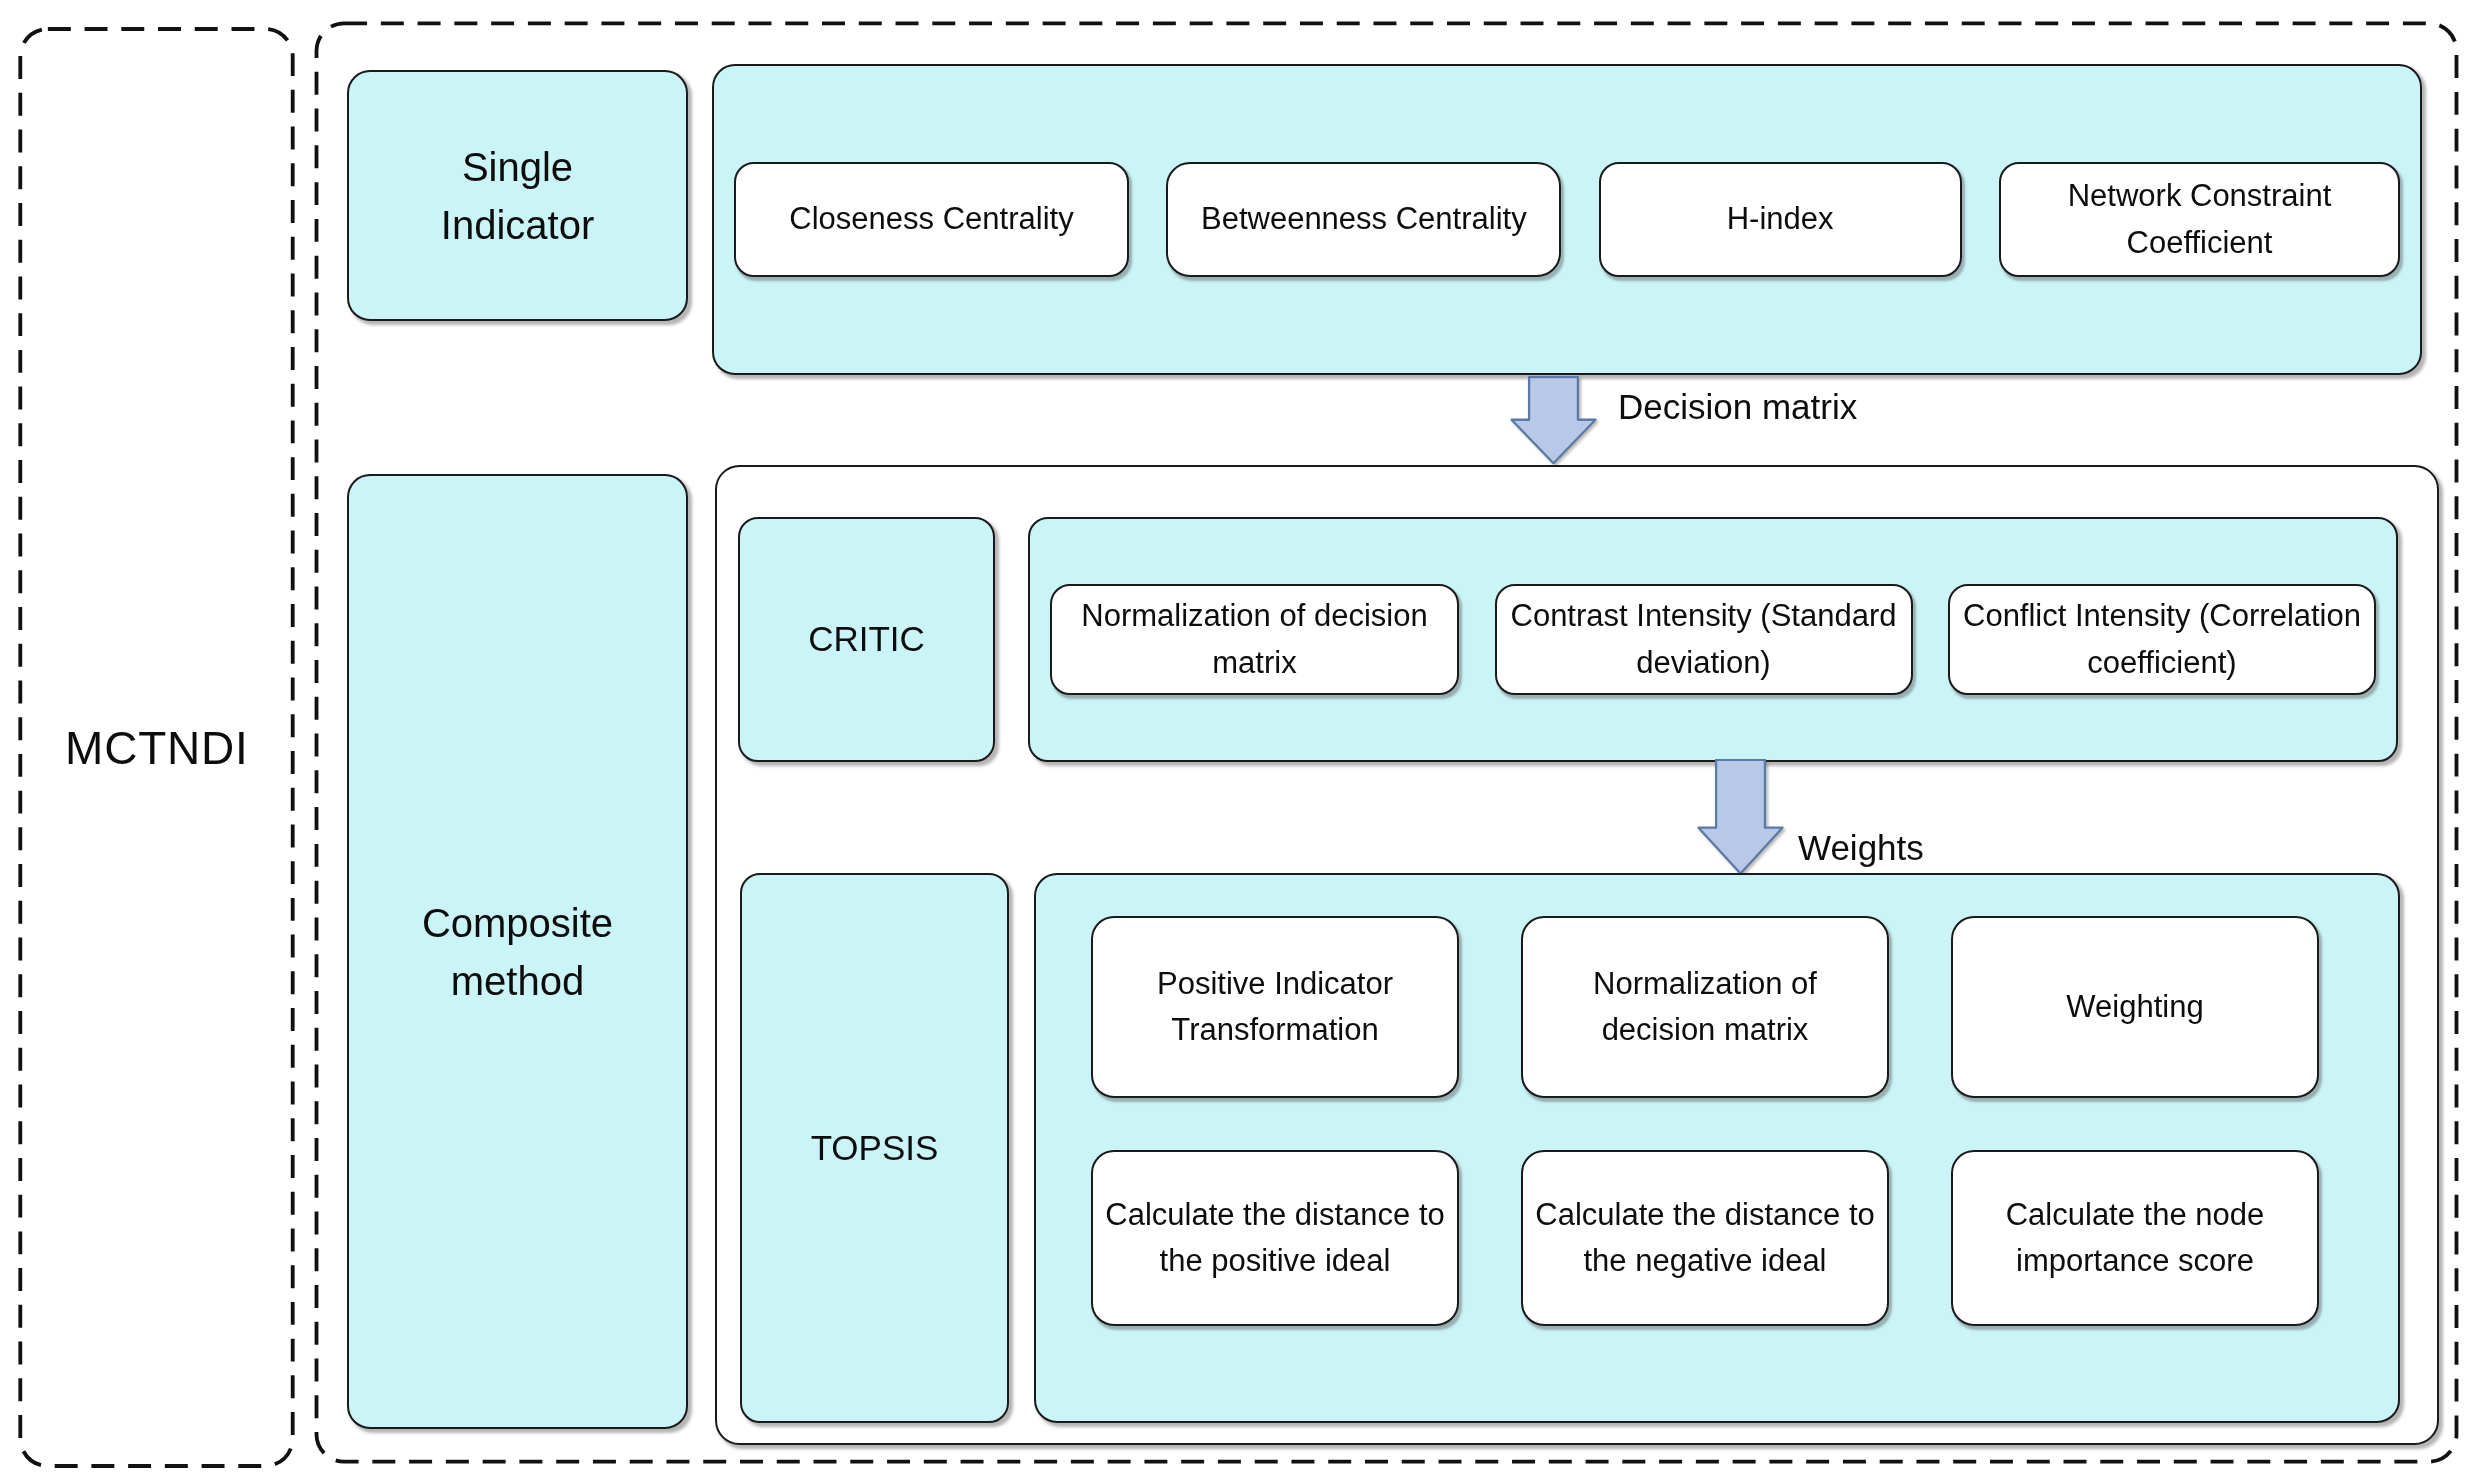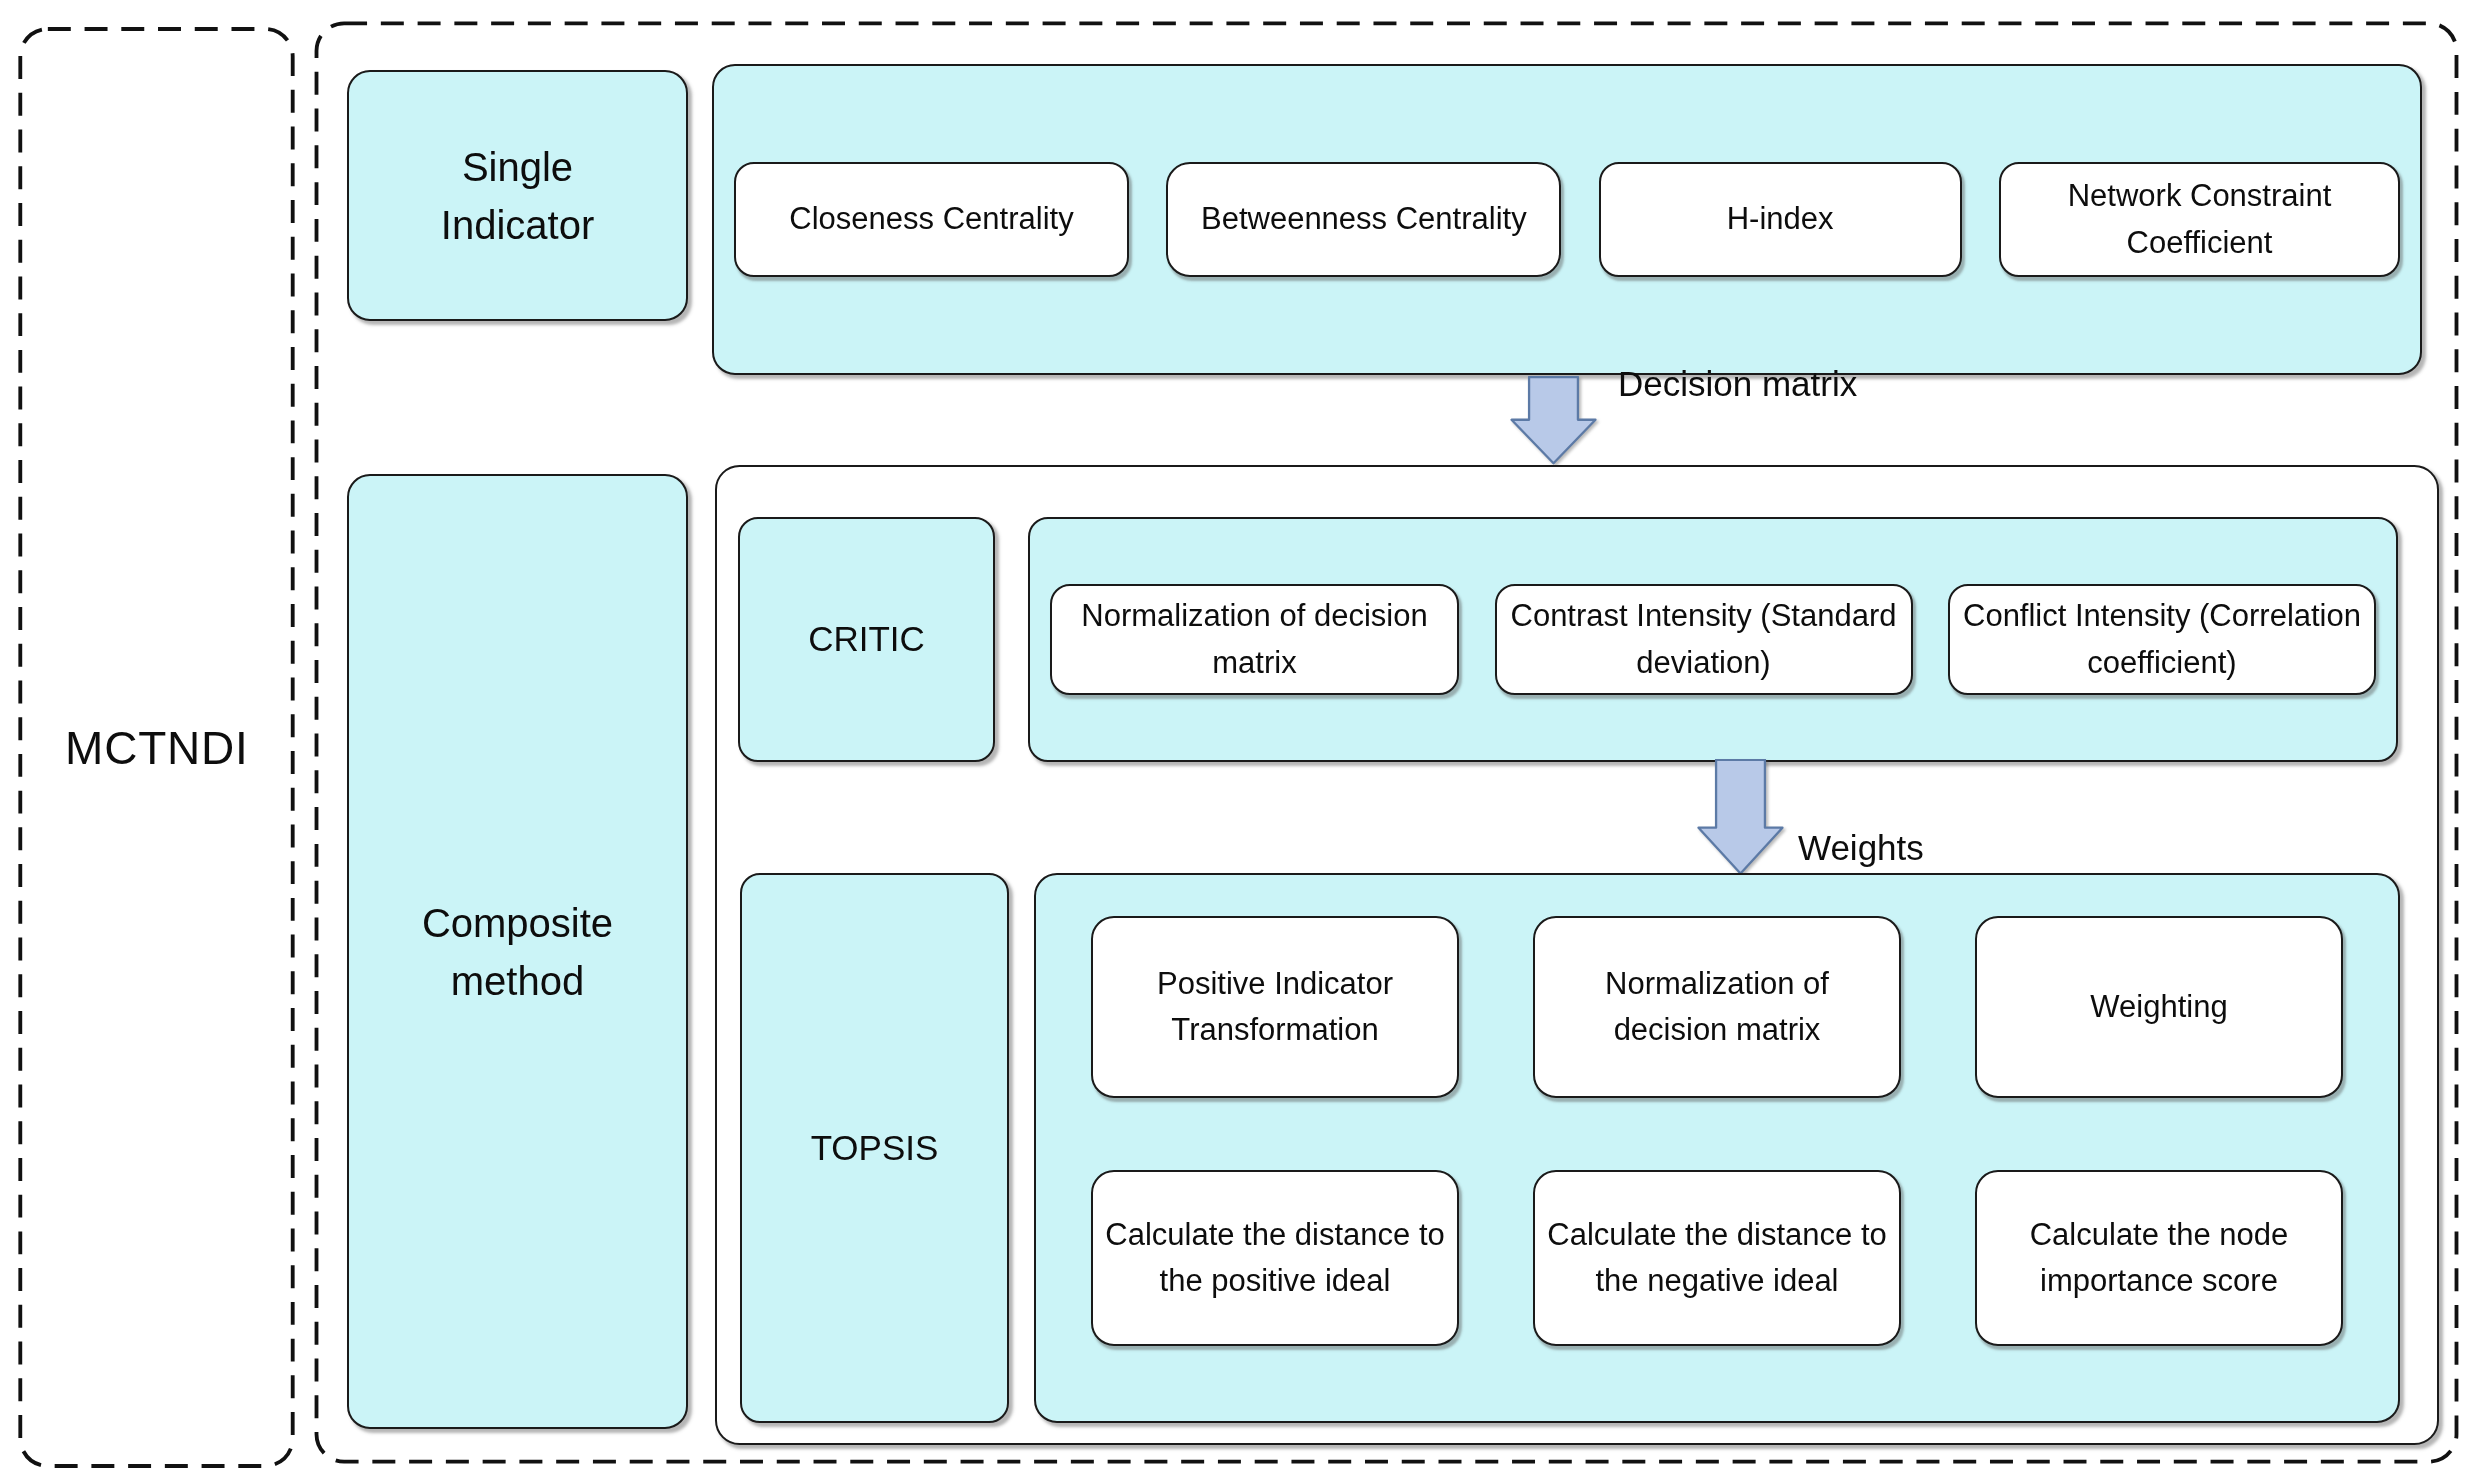--- a/index.html
+++ b/index.html
@@ -49,24 +49,24 @@
     font-size:31px;line-height:1.5;
     padding:4.6px 10.7px;
   }
   .row-flex{
     display:flex;align-items:center;justify-content:space-between;
   }
   .topsis-grid{
     display:grid;
     grid-template-columns:368px 368px 368px;
     grid-template-rows:182px 176px;
-    row-gap:72px;
+    row-gap:52px;
     justify-content:space-between;
     align-content:start;
-    padding:41px 55px 0 55px;
+    padding:41px 79px 0 55px;
     box-sizing:border-box;
   }
   .topsis-grid .white-box{border-radius:23px;}
   .flow-label{
     position:absolute;
     font-size:35px;
     white-space:nowrap;
   }
   .arrow-svg{position:absolute;filter:drop-shadow(2.3px 2.3px 1.5px rgba(100,100,100,.45));}
   .side-label{font-size:40px;}
@@ -105,21 +105,21 @@
       <span>H-index</span>
     </div>
     <div class="white-box" style="width:401px;height:115px;">
       <span>Network Constraint Coefficient</span>
     </div>
   </div>
 
   <svg class="arrow-svg" style="left:1510px;top:376px;" width="87" height="89" viewBox="0 0 114 116">
     <polygon points="25,1 89,1 89,57 112,57 57,114 2,57 25,57" stroke="#5c7aa6" stroke-width="3" stroke-linejoin="round" fill="#b8c9e8"></polygon>
   </svg>
-  <div class="flow-label" style="left:1618px;top:364px;">Decision matrix</div>
+  <div class="flow-label" style="left:1618px;top:387px;">Decision matrix</div>
 
   <div class="cyan-box label-box side-label" style="left:347px;top:474px;width:341px;height:955px;padding:0 37px;">
     <span>Composite method</span>
   </div>
 
   <div class="panel" style="left:715px;top:465px;width:1724px;height:980px;"></div>
 
   <div class="cyan-box label-box small-label" style="left:738px;top:517px;width:257px;height:245px;border-radius:20px;">
     <span>CRITIC</span>
   </div>

